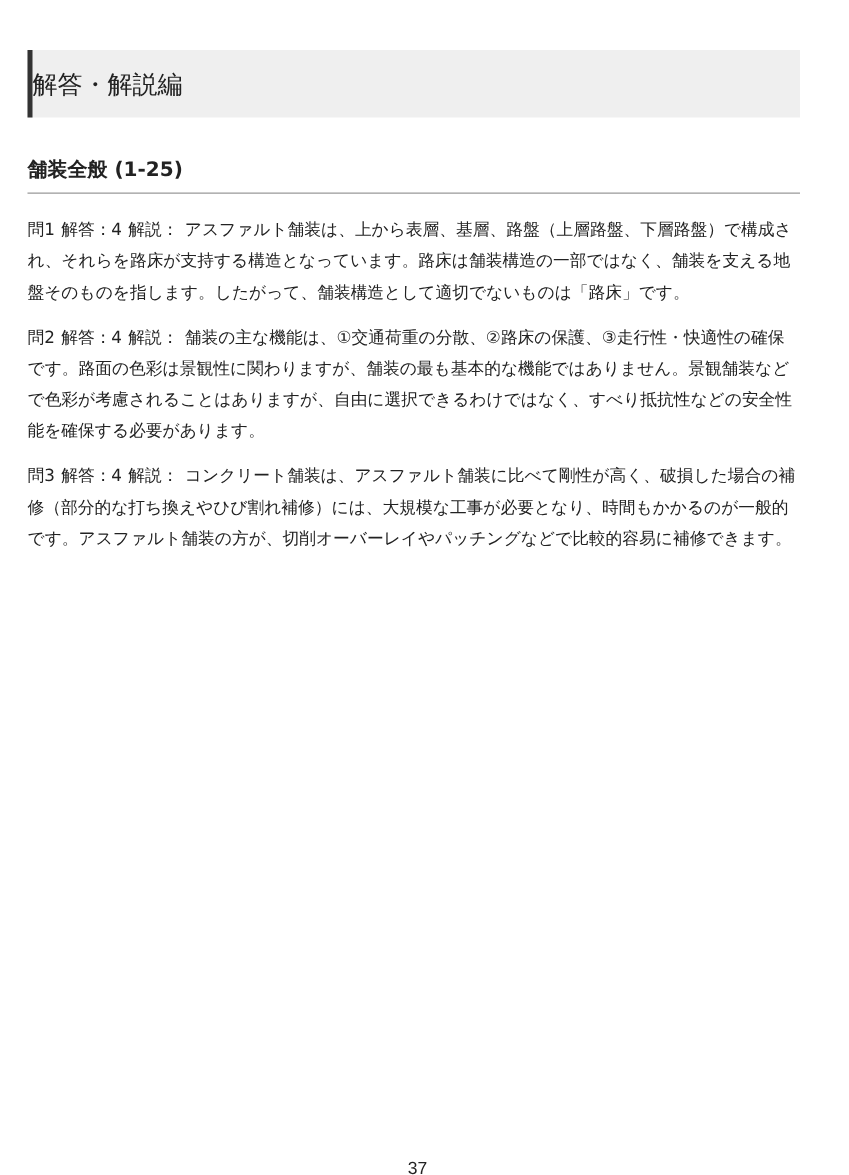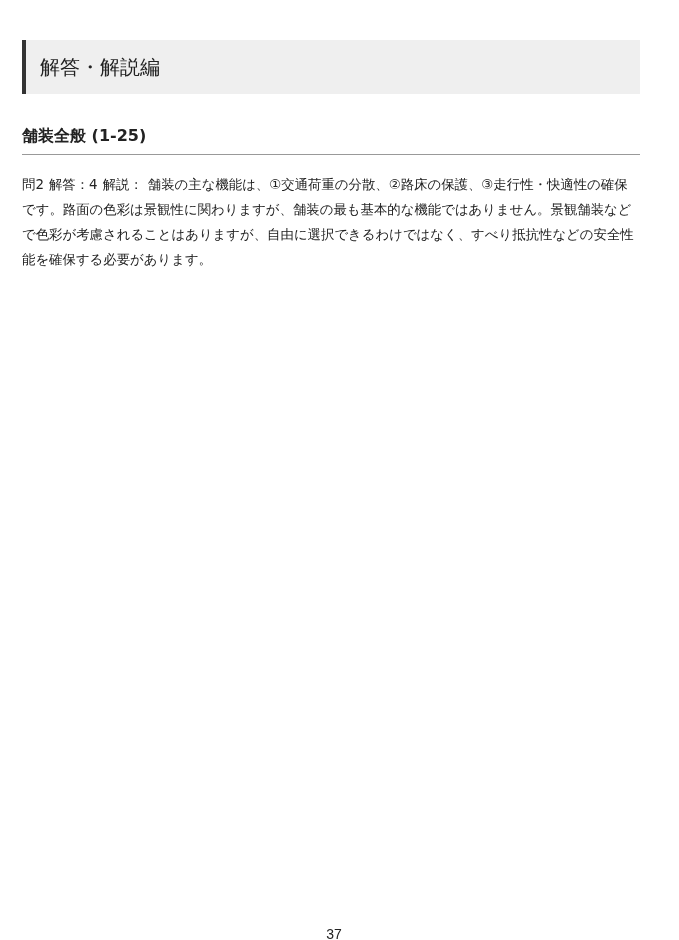--- a/index.html
+++ b/index.html
@@ -21,21 +21,20 @@
       top: 40px;
       width: 618px;
     }
     .chapter-header {
       height: 54px;
       background: #efefef;
       border-left: 4px solid #333333;
       box-sizing: border-box;
       display: flex;
       align-items: center;
-      padding-left: 14px;
     }
     .chapter-title {
       font-size: 20px;
       color: #222222;
       letter-spacing: 0px;
       font-weight: normal;
       margin: 0;
     }
     .section-title {
       margin: 32px 0 0 0;
@@ -78,22 +77,24 @@
 <body>
 
 <div class="page">
   <div class="chapter-header">
     <h1 class="chapter-title">解答・解説編</h1>
   </div>
 
   <h2 class="section-title">舗装全般 (1-25)</h2>
 
   <div class="qa-list">
+    <p class="qa-item"><span class="qa-q">問1</span><span class="qa-a">解答：4</span><span class="qa-e">解説：</span><span>アスファルト舗装は、上から表層、基層、路盤（上層路盤、下層路盤）で構成され、それらを路床が支持する構造となっています。路床は舗装構造の一部ではなく、舗装を支える地盤そのものを指します。したがって、舗装構造として適切でないものは「路床」です。</span></p>
 
     <p class="qa-item"><span class="qa-q">問2</span><span class="qa-a">解答：4</span><span class="qa-e">解説：</span><span>舗装の主な機能は、①交通荷重の分散、②路床の保護、③走行性・快適性の確保です。路面の色彩は景観性に関わりますが、舗装の最も基本的な機能ではありません。景観舗装などで色彩が考慮されることはありますが、自由に選択できるわけではなく、すべり抵抗性などの安全性能を確保する必要があります。</span></p>
 
+    <p class="qa-item"><span class="qa-q">問3</span><span class="qa-a">解答：4</span><span class="qa-e">解説：</span><span>コンクリート舗装は、アスファルト舗装に比べて剛性が高く、破損した場合の補修（部分的な打ち換えやひび割れ補修）には、大規模な工事が必要となり、時間もかかるのが一般的です。アスファルト舗装の方が、切削オーバーレイやパッチングなどで比較的容易に補修できます。</span></p>
 
 
 
   </div>
 </div>
 
 <div class="page-number">37</div>
 
 </body></html>

